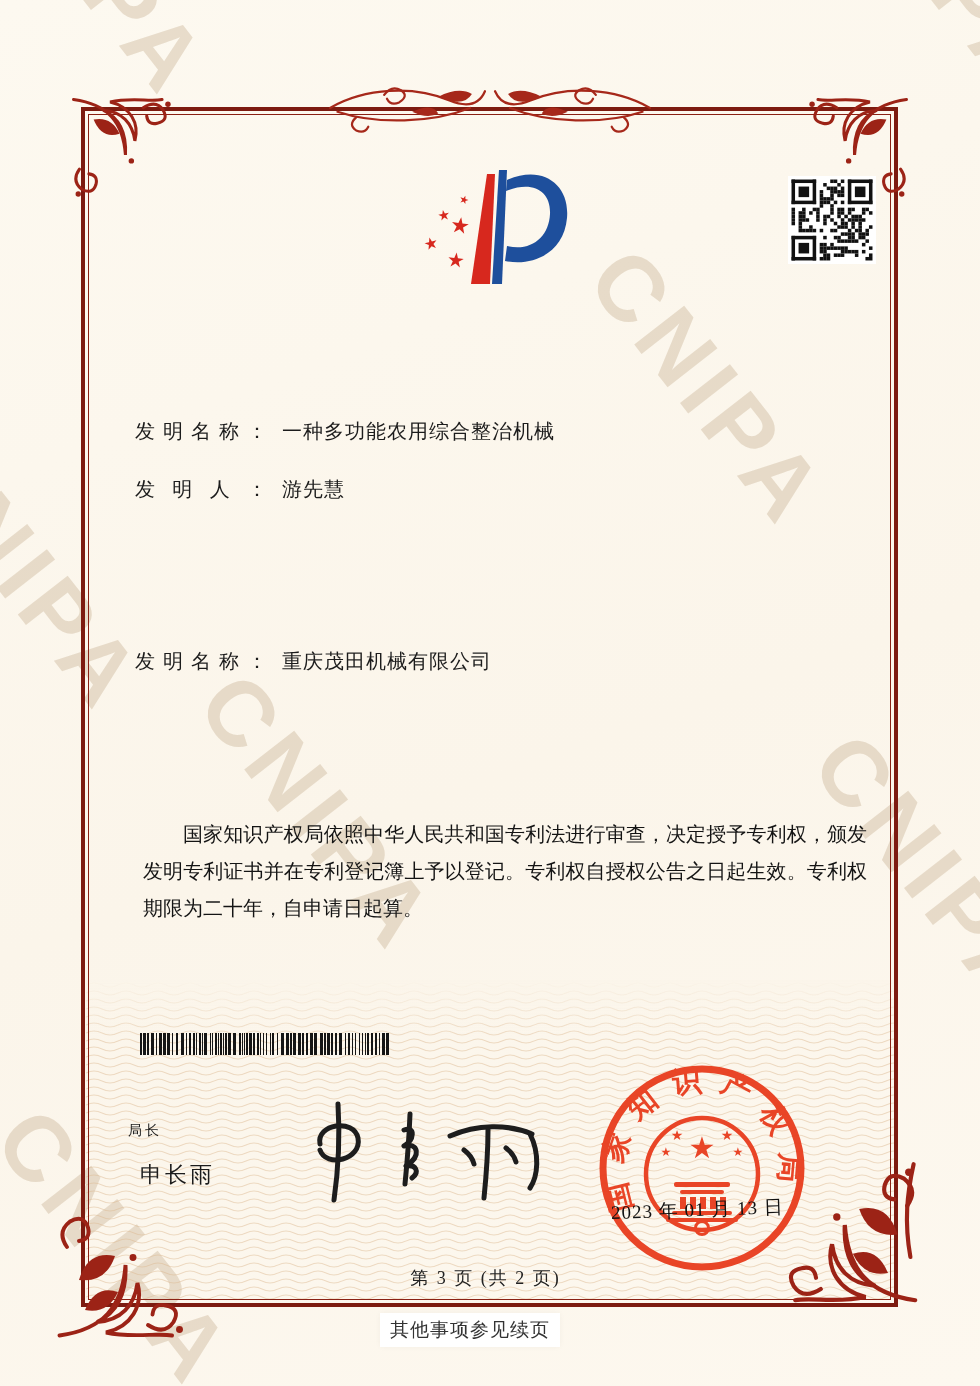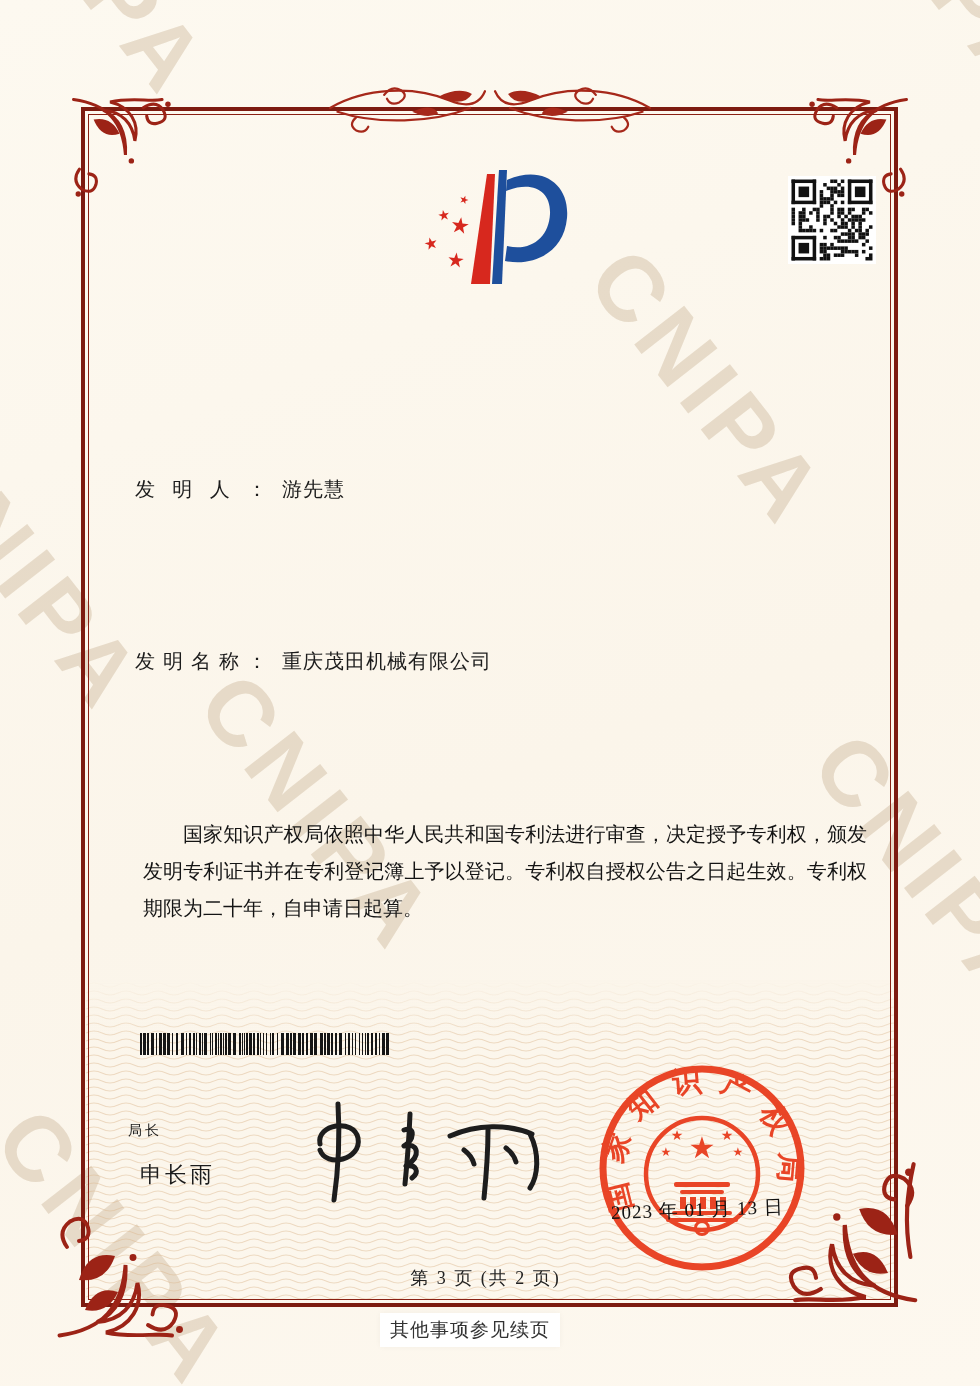--- a/index.html
+++ b/index.html
@@ -348,20 +348,24 @@
       <rect x="19" y="22" width="1" height="1" fill="#111"></rect>
       <rect x="23" y="22" width="1" height="1" fill="#111"></rect>
       <rect x="9" y="23" width="1" height="1" fill="#111"></rect>
       <rect x="10" y="23" width="1" height="1" fill="#111"></rect>
       <rect x="11" y="23" width="1" height="1" fill="#111"></rect>
       <rect x="22" y="23" width="1" height="1" fill="#111"></rect>
       <rect x="23" y="23" width="1" height="1" fill="#111"></rect>
     </svg>
 
 
+  <div class="frow" style="top:418px;">
+    <span class="flabel">发明名称：</span>
+    <span class="fvalue">一种多功能农用综合整治机械</span>
+  </div>
   <div class="frow" style="top:476px;">
     <span class="flabel">发明人：</span>
     <span class="fvalue">游先慧</span>
   </div>
   <div class="frow" style="top:648px;">
     <span class="flabel">发明名称：</span>
     <span class="fvalue">重庆茂田机械有限公司</span>
   </div>
 
   <div class="body-text">

